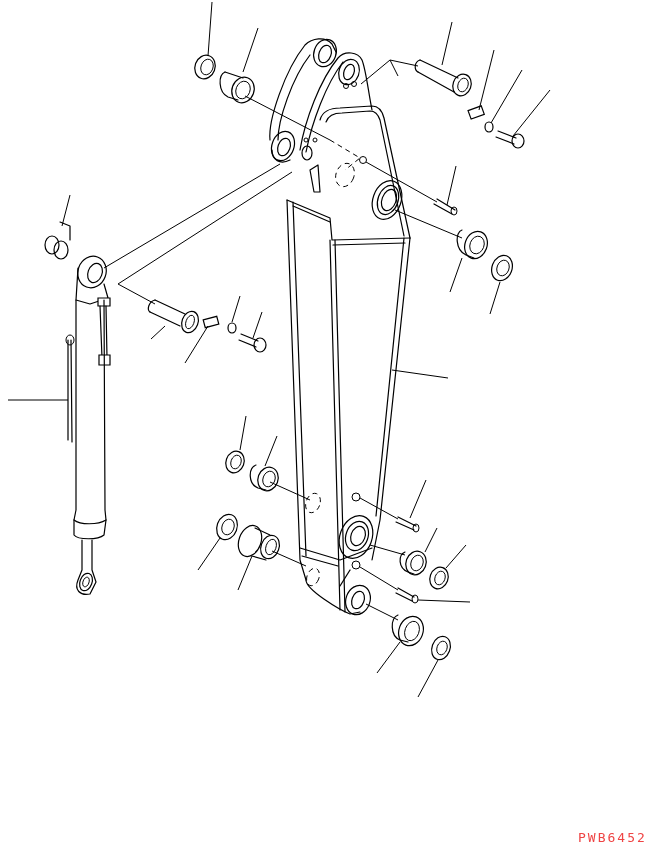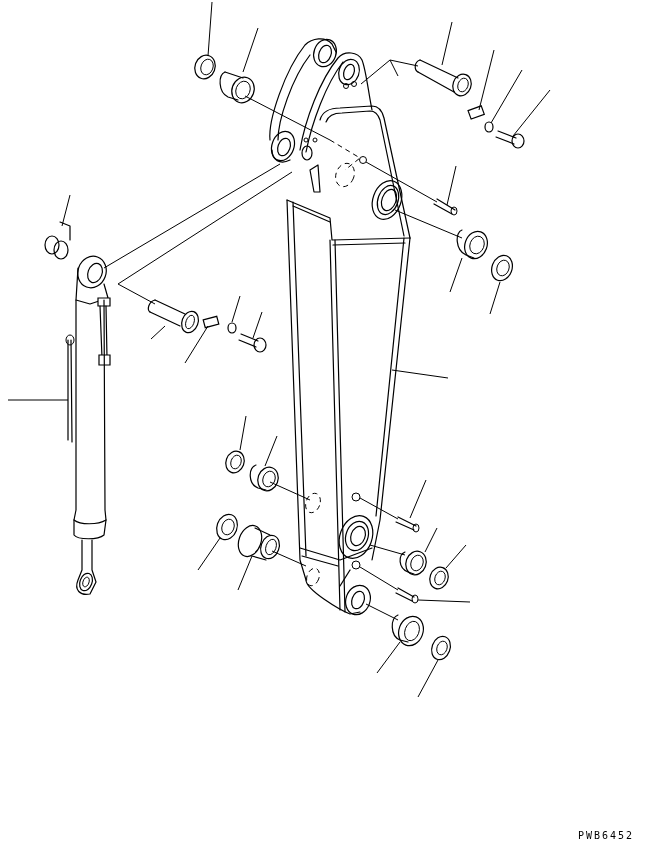--- a/index.html
+++ b/index.html
@@ -3,21 +3,21 @@
 <meta charset="utf-8">
 <style>
   html, body { margin: 0; padding: 0; background: #ffffff; }
   body { width: 661px; height: 847px; position: relative; overflow: hidden; font-family: "DejaVu Sans Mono", monospace; }
   #diagram { position: absolute; left: 0; top: 0; width: 661px; height: 847px; }
   #diagram * { vector-effect: non-scaling-stroke; }
   .ln { fill: none; stroke: #000; stroke-width: 1.2; stroke-linejoin: round; stroke-linecap: round; }
   .th { fill: none; stroke: #000; stroke-width: 1; }
   .dash { fill: none; stroke: #000; stroke-width: 1; stroke-dasharray: 5 4; }
   .fillw { fill: #fff; stroke: #000; stroke-width: 1.2; }
-  .drawing-id { position: absolute; left: 578px; top: 830px; font-size: 10px; letter-spacing: 2px; color: #000000; }
+  .drawing-id { position: absolute; left: 578px; top: 830px; font-size: 13px; letter-spacing: 2px; color: #ef4444; }
 </style>
 </head>
 <body>
 
 <svg id="diagram" viewBox="0 0 661 847" xmlns="http://www.w3.org/2000/svg">
 
   <g>
 
     <path class="ln" d="M270,140 C268,120 285,70 305,45 C312,38 325,36 332,44 L336,52"></path>
     <path class="ln" d="M278,140 C278,120 292,78 310,55"></path>

